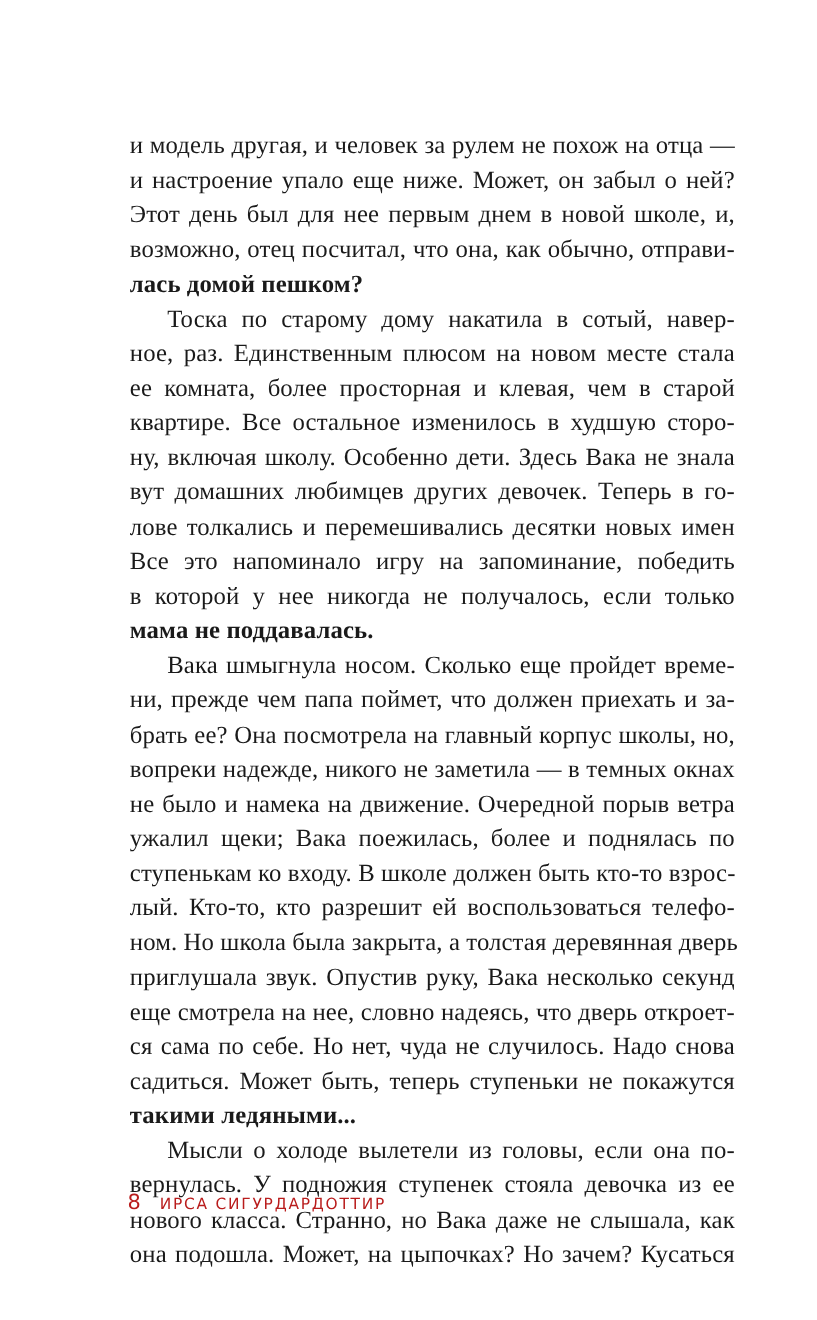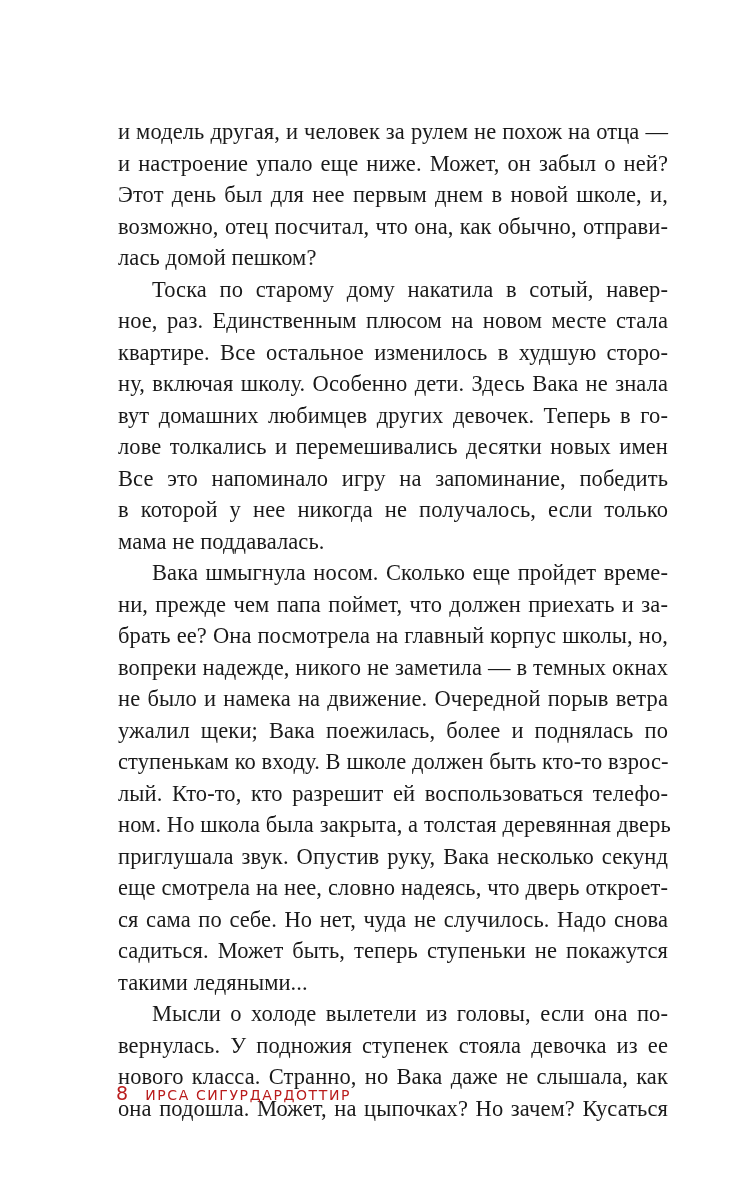--- a/index.html
+++ b/index.html
@@ -33,20 +33,21 @@
     .line {
       display: block;
       height: 31.5px;
       line-height: 31.5px;
       white-space: nowrap;
       text-align: justify;
       text-align-last: justify;
     }
     .line.last {
       text-align-last: left;
+      font-weight: bold;
     }
     .line.indent {
       padding-left: 34px;
     }
     .footer {
       position: absolute;
       left: 116px;
       top: 1066px;
       font-family: "DejaVu Sans", "Liberation Sans", sans-serif;
       color: #b91c1c;
@@ -71,20 +72,21 @@
       <span class="line">и модель другая, и человек за рулем не похож на отца —</span>
       <span class="line">и настроение упало еще ниже. Может, он забыл о ней?</span>
       <span class="line">Этот день был для нее первым днем в новой школе, и,</span>
       <span class="line">возможно, отец посчитал, что она, как обычно, отправи-</span>
       <span class="line last">лась домой пешком?</span>
     </div>
 
     <div>
       <span class="line indent">Тоска по старому дому накатила в сотый, навер-</span>
       <span class="line">ное, раз. Единственным плюсом на новом месте стала</span>
+      <span class="line">ее комната, более просторная и клевая, чем в старой</span>
       <span class="line">квартире. Все остальное изменилось в худшую сторо-</span>
       <span class="line">ну, включая школу. Особенно дети. Здесь Вака не знала</span>
       <span class="line">вут домашних любимцев других девочек. Теперь в го-</span>
       <span class="line">лове толкались и перемешивались десятки новых имен</span>
       <span class="line">Все это напоминало игру на запоминание, победить</span>
       <span class="line">в которой у нее никогда не получалось, если только</span>
       <span class="line last">мама не поддавалась.</span>
     </div>
 
     <div>

